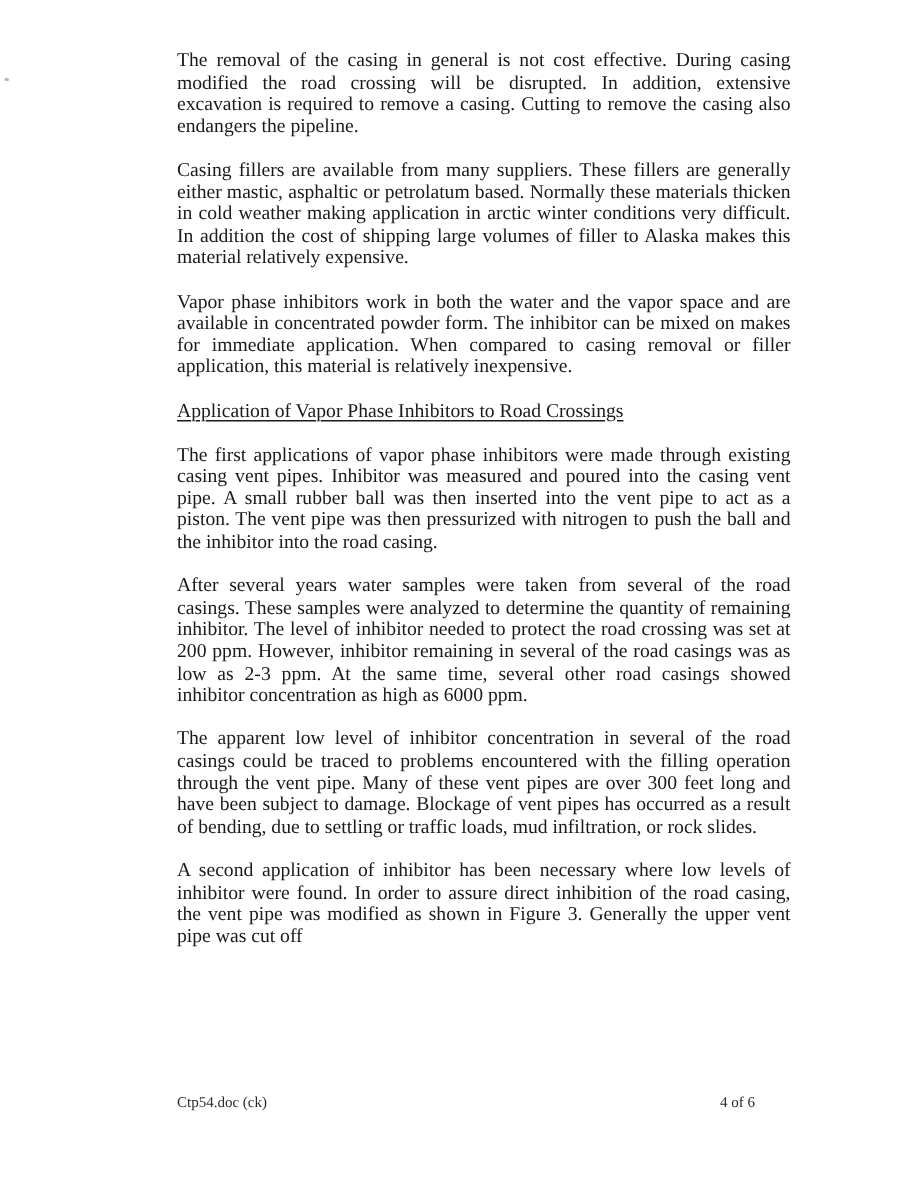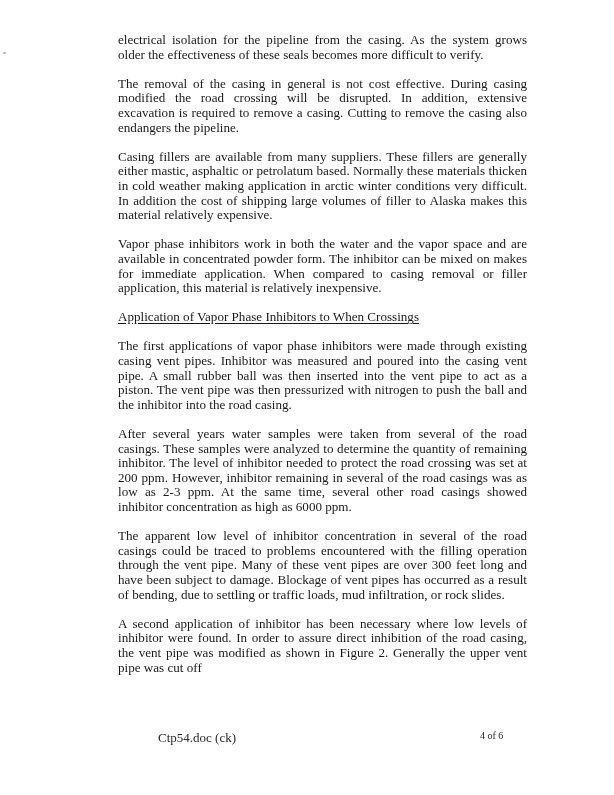--- a/index.html
+++ b/index.html
@@ -48,47 +48,45 @@
     }
     .heading {
       margin: 0 0 14.6px 0;
       text-decoration: underline;
       text-underline-offset: 2px;
     }
     .footer-left {
       position: absolute;
       left: 118px;
       top: 730px;
-      font-size: 13px;
+      font-size: 10px;
       color: #2a2a2a;
-      margin-left: 40px;
     }
     .footer-right {
       position: absolute;
       left: 480px;
       top: 730px;
       font-size: 10px;
       color: #2a2a2a;
     }
   </style>
 </head>
 <body>
 
 <div class="page">
   <div class="margin-mark"></div>
 
   <div class="body-text">
-    <p class="para">electrical isolation for the pipeline from the casing.  As the system grows older the effectiveness of these seals becomes more difficult to verify.</p>
     <p class="para">The removal of the casing in general is not cost effective.  During casing modified the road crossing will be disrupted.  In addition, extensive excavation is required to remove a casing.  Cutting to remove the casing also endangers the pipeline.</p>
     <p class="para">Casing fillers are available from many suppliers.  These fillers are generally either mastic, asphaltic or petrolatum based.  Normally these materials thicken in cold weather making application in arctic winter conditions very difficult.  In addition the cost of shipping large volumes of filler to Alaska makes this material relatively expensive.</p>
     <p class="para">Vapor phase inhibitors work in both the water and the vapor space and are available in concentrated powder form.  The inhibitor can be mixed on makes for immediate application.  When compared to casing removal or filler application, this material is relatively inexpensive.</p>
 
-    <p class="heading">Application of Vapor Phase Inhibitors to When Crossings</p>
+    <p class="heading">Application of Vapor Phase Inhibitors to Road Crossings</p>
 
     <p class="para">The first applications of vapor phase inhibitors were made through existing casing vent pipes.  Inhibitor was measured and poured into the casing vent pipe.  A small rubber ball was then inserted into the vent pipe to act as a piston.  The vent pipe was then pressurized with nitrogen to push the ball and the inhibitor into the road casing.</p>
     <p class="para">After several years water samples were taken from several of the road casings.  These samples were analyzed to determine the quantity of remaining inhibitor.  The level of inhibitor needed to protect the road crossing was set at 200 ppm.  However, inhibitor remaining in several of the road casings was as low as 2-3 ppm.  At the same time, several other road casings showed inhibitor concentration as high as 6000 ppm.</p>
     <p class="para">The apparent low level of inhibitor concentration in several of the road casings could be traced to problems encountered with the filling operation through the vent pipe.  Many of these vent pipes are over 300 feet long and have been subject to damage.  Blockage of vent pipes has occurred as a result of bending, due to settling or traffic loads, mud infiltration, or rock slides.</p>
-    <p class="para">A second application of inhibitor has been necessary where low levels of inhibitor were found.  In order to assure direct inhibition of the road casing, the vent pipe was modified as shown in Figure 2.  Generally the upper vent pipe was cut off</p>
+    <p class="para">A second application of inhibitor has been necessary where low levels of inhibitor were found.  In order to assure direct inhibition of the road casing, the vent pipe was modified as shown in Figure 3.  Generally the upper vent pipe was cut off</p>
   </div>
 
   <div class="footer-left">Ctp54.doc (ck)</div>
   <div class="footer-right">4 of 6</div>
 </div>
 
 </body></html>

